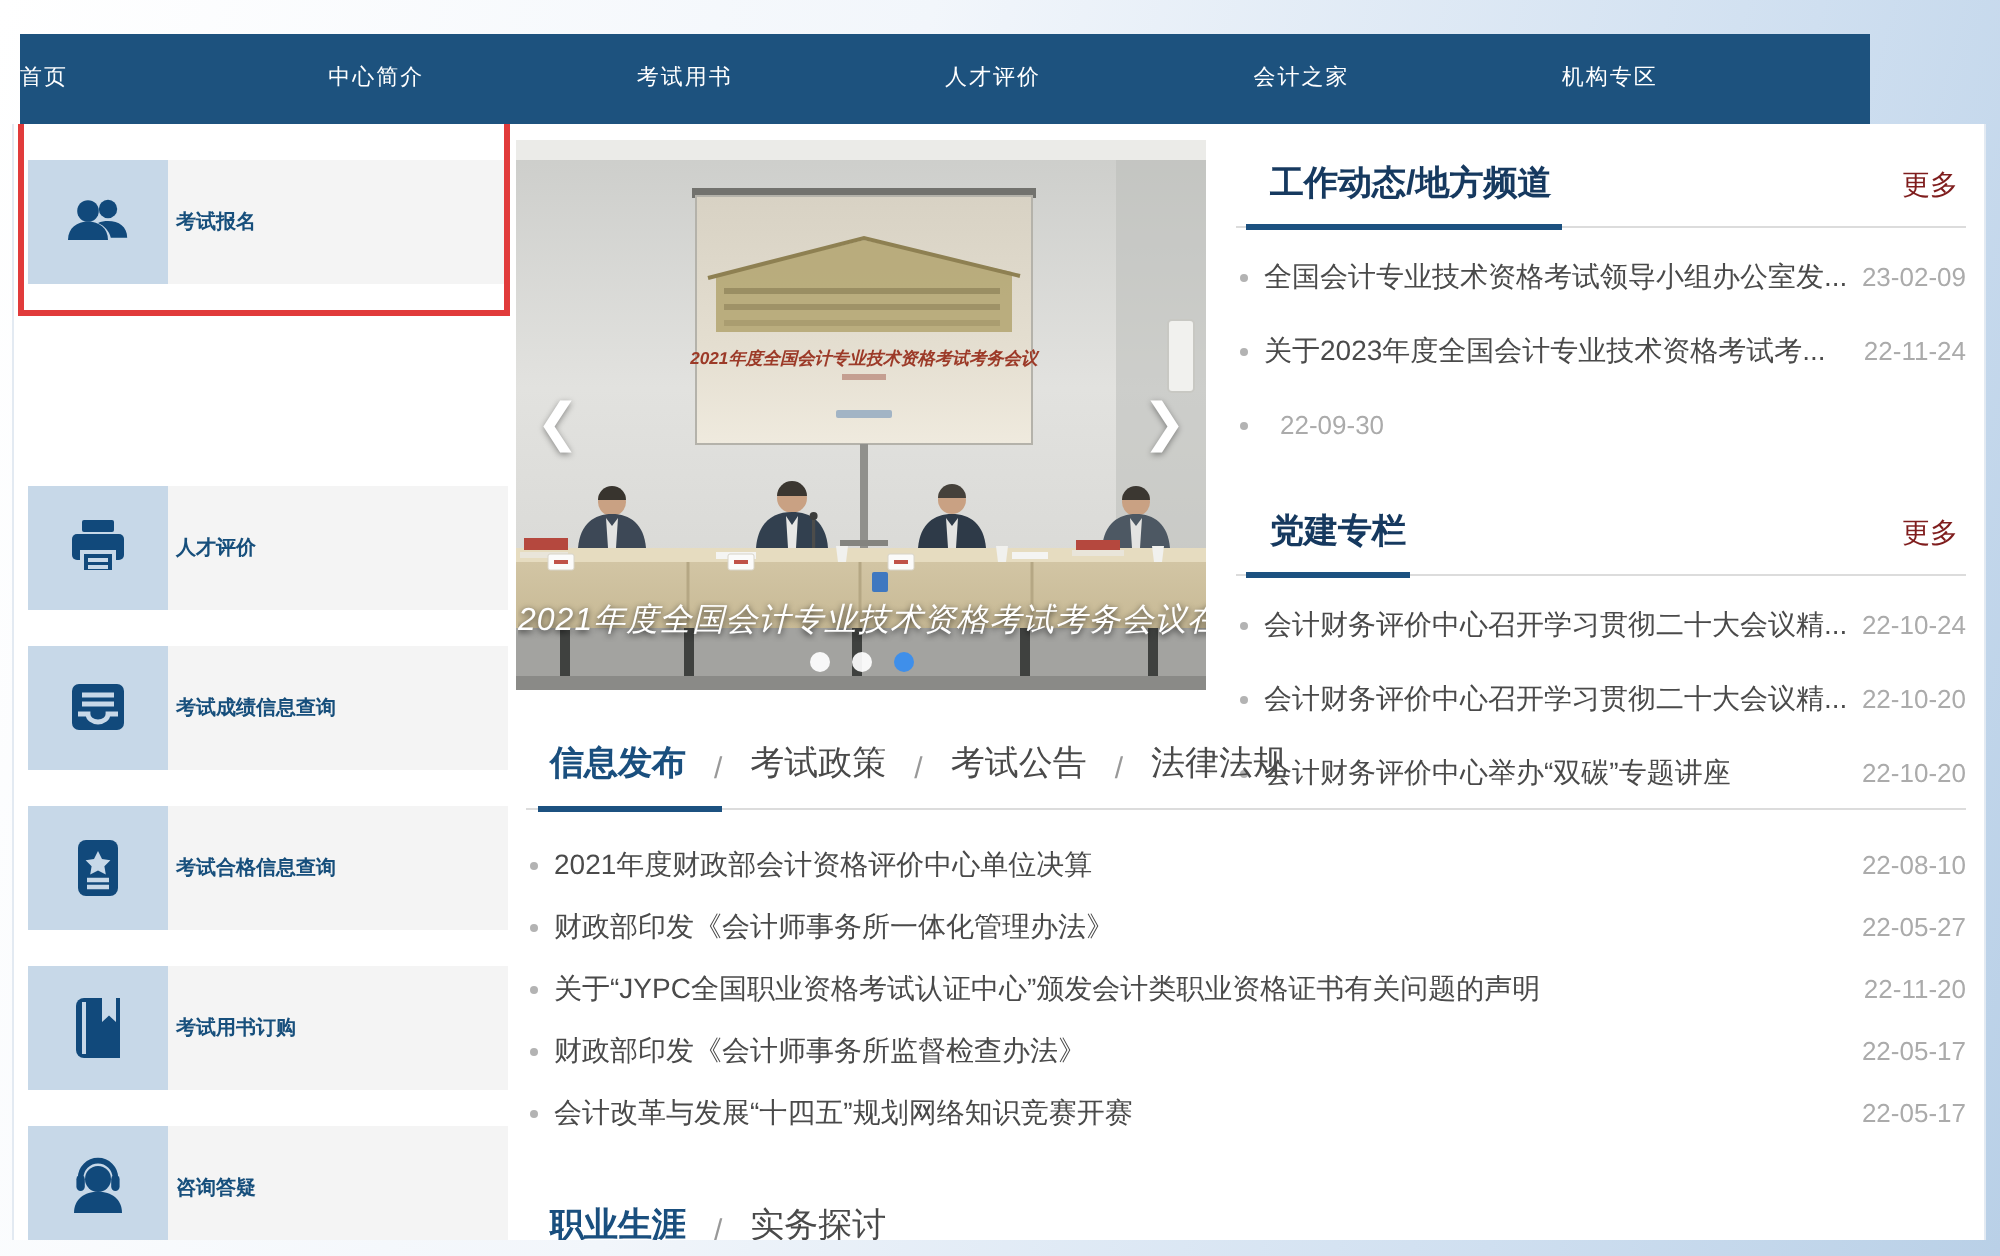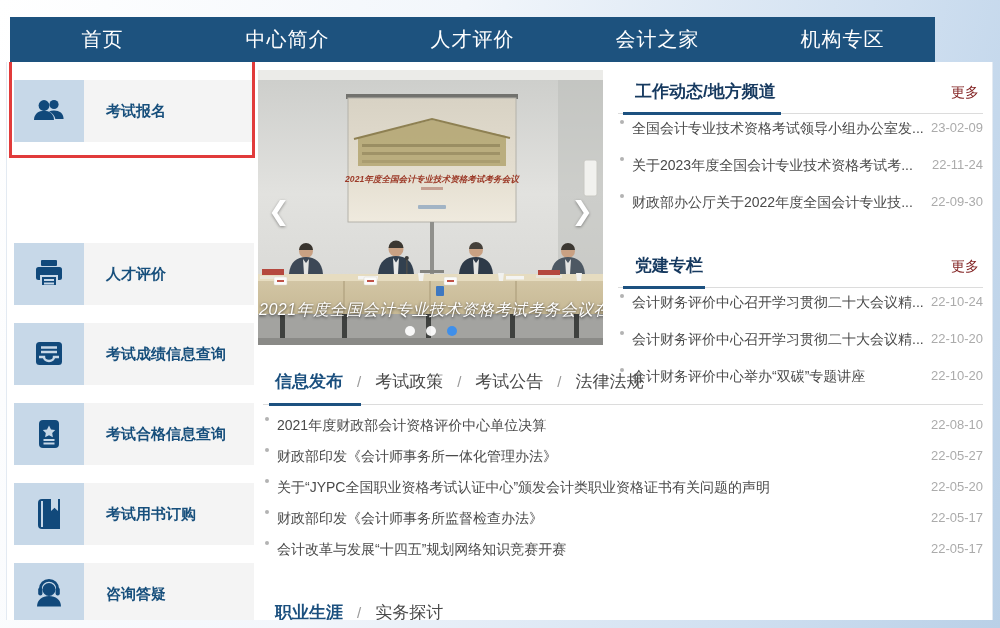--- a/index.html
+++ b/index.html
@@ -1,72 +1,73 @@
 <!DOCTYPE html>
 <html><head>
 <meta charset="utf-8">
 <style>
   html,body{margin:0;padding:0;}
   body{font-family:"Liberation Sans","DejaVu Sans",sans-serif;}
   .page{position:relative;width:1000px;height:628px;overflow:hidden;
         background:linear-gradient(105deg,#ffffff 0%,#f2f6fb 40%,#cfdff0 78%,#b9d0e7 100%);}
   
   .nav{position:absolute;left:10px;top:17px;width:925px;height:45px;background:#1d527e;display:flex;z-index:3;}
-  .nav span{flex:1;text-align:center;line-height:45px;color:#ffffff;font-size:20px;cursor:pointer;letter-spacing:1px;}
+  .nav span{flex:1;text-align:left;line-height:45px;color:#ffffff;font-size:11px;cursor:pointer;letter-spacing:1px;}
   
   .panel{position:absolute;left:6px;top:62px;width:985px;height:558px;background:#ffffff;
          border-left:1px solid #e3eaf2;border-right:1px solid #e3eaf2;overflow:hidden;z-index:2;}
   
   .side-item{position:absolute;left:7px;width:240px;height:62px;display:flex;cursor:pointer;}
   .icon-box{width:70px;background:#c7d8e8;display:flex;align-items:center;justify-content:center;flex:none;}
-  .side-label{flex:1;background:#f4f4f4;display:flex;align-items:center;padding-left:22px;
-              color:#174f7c;font-weight:bold;font-size:15px;}
+  .side-label{flex:1;background:#f4f4f4;display:flex;align-items:center;padding-left:4px;
+              color:#174f7c;font-weight:bold;font-size:10px;}
   .red-box{position:absolute;left:2px;top:-3px;width:246px;height:99px;border:3px solid #e13b3b;box-sizing:border-box;z-index:5;pointer-events:none;}
   
   .carousel{position:absolute;left:251px;top:8px;width:345px;height:275px;overflow:hidden;background:#d8d8d5;font-style:italic;}
   .carousel svg{display:block;}
   .caption{position:absolute;left:1px;right:0;top:230px;color:#fff;font-size:16px;white-space:nowrap;overflow:hidden;
            text-shadow:0 1px 3px rgba(0,0,0,.75);letter-spacing:.5px;}
   .dots{position:absolute;left:0;right:0;bottom:9px;display:flex;justify-content:center;gap:11px;}
   .dot{width:10px;height:10px;border-radius:50%;background:rgba(255,255,255,.92);cursor:pointer;}
   .dot.active{background:#3f8fea;}
   .arrow{position:absolute;top:126px;color:#fff;font-size:26px;line-height:30px;cursor:pointer;
          text-shadow:0 1px 3px rgba(0,0,0,.4);user-select:none;}
   .arrow.prev{left:10px;} .arrow.next{right:10px;}
   
   .rightcol{position:absolute;left:611px;top:18px;width:365px;}
   .sec-head{position:relative;border-bottom:1px solid #dcdcdc;padding:0 0 10px 17px;display:flex;align-items:baseline;}
   .sec-title{font-size:17px;font-weight:bold;color:#16395f;cursor:pointer;}
   .more{margin-left:auto;font-size:14px;color:#7f1d1d;cursor:pointer;padding-right:4px;}
   .bar{position:absolute;left:5px;bottom:-2px;height:3px;background:#1c5180;}
   .news-rows{margin-top:6px;}
-  .nrow{display:flex;align-items:flex-start;height:37px;cursor:pointer;}
+  .nrow{display:flex;align-items:center;height:37px;cursor:pointer;}
   .bullet{width:4px;height:4px;border-radius:50%;background:#b3b3b3;margin:0 8px 0 2px;flex:none;}
   .ntext{flex:1;font-size:14px;color:#4a4a4a;white-space:nowrap;overflow:hidden;}
   .ndate{font-size:13px;color:#ababab;margin-left:8px;flex:none;}
   .sec2{margin-top:23px;}
   
   .mainbottom{position:absolute;left:256px;top:308px;width:720px;}
-  .tabrow{position:relative;display:flex;align-items:center;border-bottom:1px solid #dcdcdc;padding:0 0 11px 12px;}
+  .tabrow{position:relative;display:flex;align-items:flex-end;border-bottom:1px solid #dcdcdc;padding:0 0 11px 12px;}
   .tab{font-size:17px;color:#4a4a4a;cursor:pointer;}
   .tab.active{color:#1a4f7e;font-weight:bold;}
   .tsep{color:#999;font-size:15px;margin:0 14px;}
   .mainlist{margin-top:12px;}
   .mainlist .nrow{height:31px;}
   .mainlist .ntext{font-size:14px;}
   .tabrow2{margin-top:29px;}
 </style>
 </head>
 <body>
 
 <div class="page">
 
   <div class="nav">
     <span>首页</span>
     <span>中心简介</span>
+    <span>考试用书</span>
     <span>人才评价</span>
     <span>会计之家</span>
     <span>机构专区</span>
   </div>
 
   <div class="panel">
 
     <div class="red-box"></div>
 
     <div class="side-item" style="top:18px">
@@ -280,21 +281,20 @@
             <span class="ntext">全国会计专业技术资格考试领导小组办公室发...</span>
             <span class="ndate">23-02-09</span>
           </div>
           <div class="nrow">
             <span class="bullet"></span>
             <span class="ntext">关于2023年度全国会计专业技术资格考试考...</span>
             <span class="ndate">22-11-24</span>
           </div>
           <div class="nrow">
             <span class="bullet"></span>
-            <span class="ntext">财政部办公厅关于2022年度全国会计专业技...</span>
             <span class="ndate">22-09-30</span>
           </div>
         </div>
       </div>
 
       <div class="sec2">
         <div class="sec-head">
           <span class="sec-title">党建专栏</span>
           <span class="more">更多</span>
           <span class="bar" style="width:82px"></span>
@@ -340,21 +340,21 @@
           <span class="ndate">22-08-10</span>
         </div>
         <div class="nrow">
           <span class="bullet"></span>
           <span class="ntext">财政部印发《会计师事务所一体化管理办法》</span>
           <span class="ndate">22-05-27</span>
         </div>
         <div class="nrow">
           <span class="bullet"></span>
           <span class="ntext">关于“JYPC全国职业资格考试认证中心”颁发会计类职业资格证书有关问题的声明</span>
-          <span class="ndate">22-05-20</span>
+          <span class="ndate">22-11-20</span>
         </div>
         <div class="nrow">
           <span class="bullet"></span>
           <span class="ntext">财政部印发《会计师事务所监督检查办法》</span>
           <span class="ndate">22-05-17</span>
         </div>
         <div class="nrow">
           <span class="bullet"></span>
           <span class="ntext">会计改革与发展“十四五”规划网络知识竞赛开赛</span>
           <span class="ndate">22-05-17</span>

